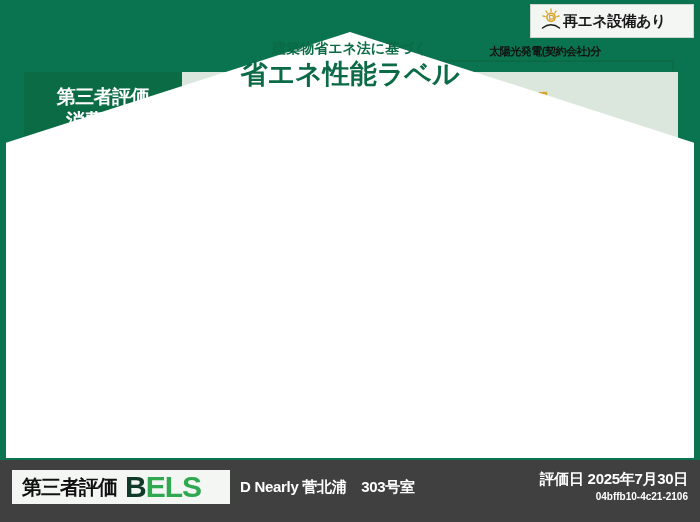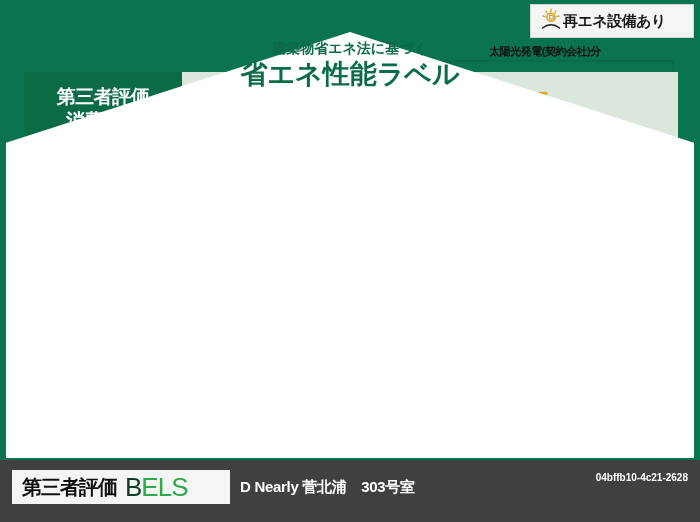--- a/index.html
+++ b/index.html
@@ -154,21 +154,21 @@
     background:#404040;
   }
   .bels-chip{
     position:absolute;left:12px;top:10px;
     height:34px;min-width:218px;
     background:#f4f6f4;
     display:flex;align-items:center;gap:8px;
     padding:0 10px;box-sizing:border-box;
   }
   .bels-chip .jp{font-size:20px;font-weight:bold;color:#111;letter-spacing:-1px;}
-  .bels-chip .bels{font-size:26px;font-weight:normal;letter-spacing:-1px;}
+  .bels-chip .bels{font-size:30px;font-weight:bold;letter-spacing:-1px;}
   .bels-chip .bels .b1{color:#123a28;}
   .bels-chip .bels .b2{color:#2fa84f;}
   .prop{
     position:absolute;left:240px;top:18px;
     font-size:15px;font-weight:bold;color:#fff;letter-spacing:-0.3px;
     white-space:nowrap;
   }
   .eval{
     position:absolute;right:12px;top:10px;text-align:right;
   }
@@ -426,17 +426,18 @@
     </div>
   </div>
 
   <div class="footer">
     <div class="bels-chip">
       <span class="jp">第三者評価</span>
       <span class="bels"><span class="b1">B</span><span class="b2">ELS</span></span>
     </div>
     <div class="prop">D Nearly 菅北浦　303号室</div>
     <div class="eval">
-      <div class="id">04bffb10-4c21-2628</div>
+      <div class="d">評価日 2025年7月30日</div>
+      <div class="id">04bffb10-4c21-2106</div>
     </div>
   </div>
 
 </div>
 
 </body></html>

